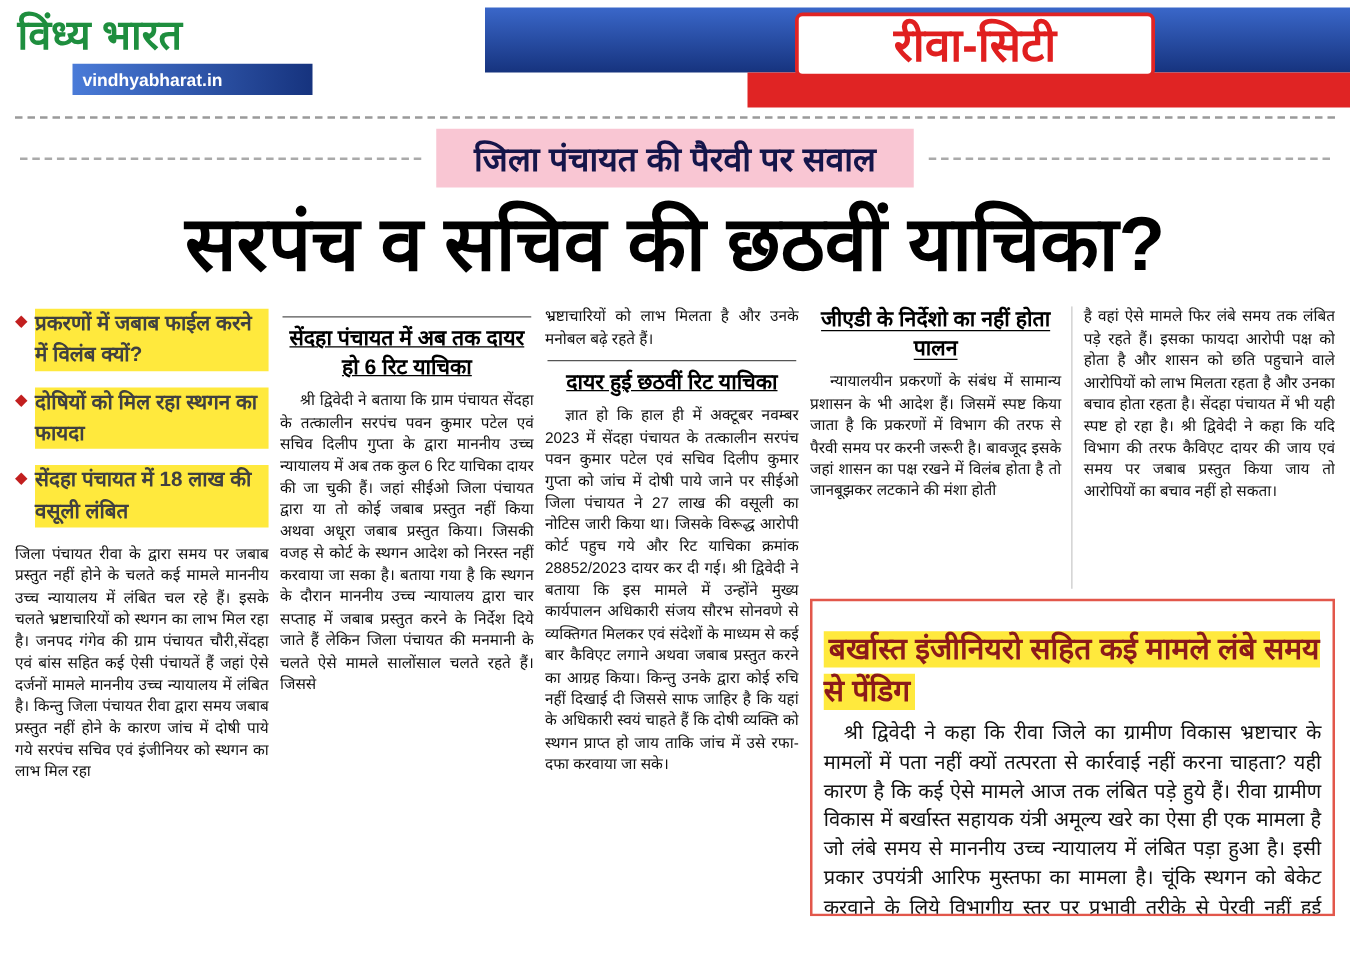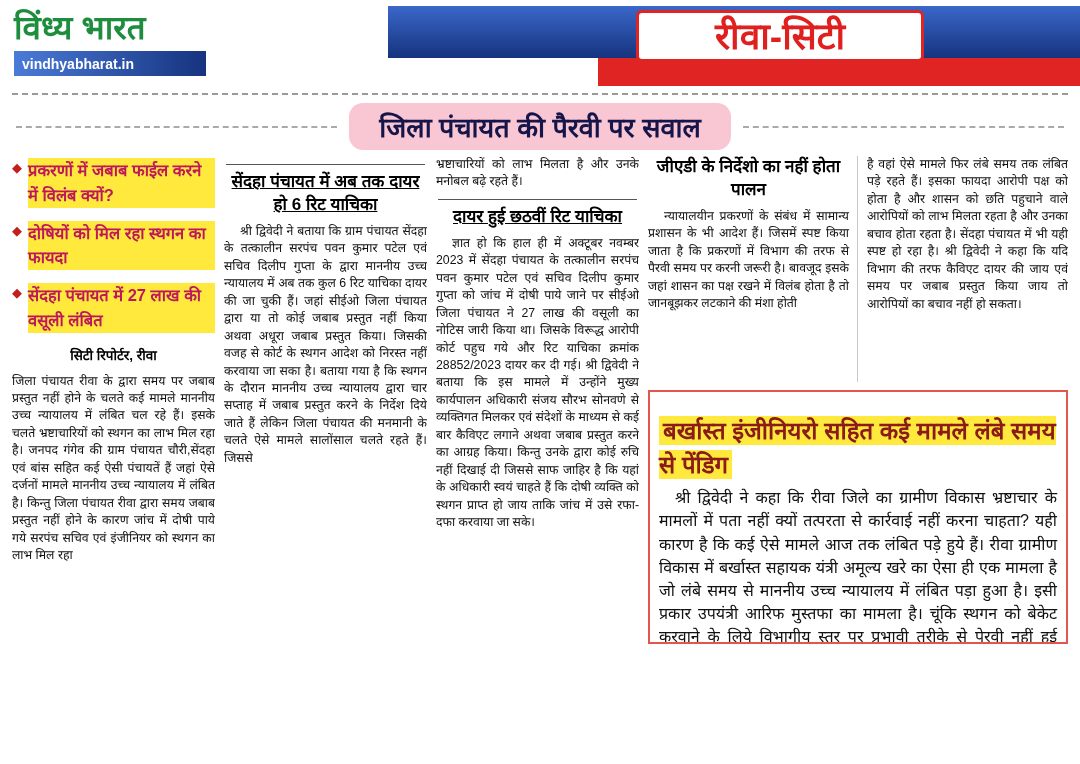--- a/index.html
+++ b/index.html
@@ -25,50 +25,50 @@
   .band-blue{position:absolute;left:388px;top:6px;width:692px;height:52px;
     background:linear-gradient(180deg,var(--band_blue_light),var(--band_blue_dark));}
   .band-red{position:absolute;left:598px;top:58px;width:482px;height:28px;background:var(--band_red);}
   .section-box{position:absolute;left:604px;top:10px;width:288px;height:52px;background:#fff;
     border:3px solid var(--band_red);border-radius:6px;display:flex;align-items:center;justify-content:center;margin-left:32px;}
   .section-box span{color:var(--section_red);font-size:37px;font-weight:bold;line-height:1;}
   .logo-block{position:absolute;left:14px;top:10px;}
   .logo-text{color:var(--masthead_green);font-size:33px;font-weight:bold;line-height:1.1;}
   .website-bar{margin-top:5px;width:192px;height:25px;
     background:linear-gradient(90deg,#4a7bd8,var(--band_blue_dark));
-    color:#fff;font-size:14px;font-weight:bold;display:flex;align-items:center;padding-left:8px;cursor:pointer;}
+    color:#fff;font-size:14px;font-weight:bold;display:flex;align-items:center;padding-left:8px;cursor:pointer;margin-left:44px;}
   .dashed-sep{border-top:2px dashed #9a9a9a;margin:1px 12px 0;}
   
   .kicker-row{display:flex;align-items:center;margin:8px 16px 0;gap:12px;}
   .dash-line{flex:1;border-top:2px dashed #aaa;height:0;}
   .kicker{background:var(--kicker_pink);color:var(--kicker_text);font-size:27px;font-weight:bold;
-    padding:5px 30px;white-space:nowrap;border-radius:14px;}
+    padding:5px 30px;white-space:nowrap;}
   
   .headline{margin:6px 14px 4px;font-size:61px;font-weight:800;color:#000;text-align:center;
     line-height:1.3;white-space:nowrap;overflow:hidden;}
   
   .body-area{display:flex;padding:6px 12px 0;gap:9px;height:494px;}
   .col{overflow:hidden;}
   .col1,.col2,.col3{width:203px;flex:none;}
   .right-group{flex:1;display:flex;flex-direction:column;overflow:hidden;}
   .right-cols{display:flex;gap:0;height:226px;flex:none;}
   .col4{flex:1;overflow:hidden;padding-right:8px;}
   .col5{flex:1;overflow:hidden;border-left:1px solid #c9c9c9;padding-left:9px;}
   .body-text{font-size:12.3px;line-height:1.42;text-align:justify;margin:0;color:#111;}
   .indent{text-indent:16px;}
   
   .highlights{list-style:none;margin:2px 0 0;padding:0;}
   .highlights li{display:flex;gap:6px;margin-bottom:13px;align-items:flex-start;}
   .diamond{color:#c21f1f;font-size:13px;line-height:1.6;flex:none;}
-  .hl-text{background:var(--highlight_yellow);font-weight:bold;font-size:16.5px;line-height:1.5;color:#be185d;}
+  .hl-text{background:var(--highlight_yellow);font-weight:bold;font-size:16.5px;line-height:1.5;color:#404040;}
   .byline{text-align:center;font-weight:bold;font-size:13.5px;margin:4px 0 9px;color:#000;}
   
   .subhead{font-size:17px;font-weight:bold;text-align:center;margin:8px 2px 6px;line-height:1.35;color:#000;}
   .rule-top{border-top:1.5px solid #555;padding-top:6px;text-decoration:underline;}
-  .underlined{text-underline-offset:3px;margin-top:0;}
+  .underlined{text-decoration:underline;text-underline-offset:3px;margin-top:0;}
   
   .pending-box{margin-top:8px;flex:1;border:2px solid var(--box_border_red);padding:6px 9px;overflow:hidden;}
   .pending-headline{font-size:24px;font-weight:bold;color:var(--pending_headline_red);margin:16px 0 5px;line-height:1.4;}
   .yellow-hl{background:var(--highlight_yellow);padding:1px 4px;}
   .pending-body{font-size:16px;line-height:1.45;}
 </style>
 </head>
 <body>
 
 <div class="page">
@@ -88,39 +88,39 @@
   </header>
 
   <div class="dashed-sep"></div>
 
   <div class="kicker-row">
     <span class="dash-line"></span>
     <div class="kicker">जिला पंचायत की पैरवी पर सवाल</div>
     <span class="dash-line"></span>
   </div>
 
+  <h1 class="headline">सरपंच व सचिव की छठवीं याचिका?</h1>
 
   <div class="body-area">
 
     <div class="col col1">
       <ul class="highlights">
         <li>
           <span class="diamond">◆</span>
           <span class="hl-text">प्रकरणों में जबाब फाईल करने में विलंब क्यों?</span>
         </li>
         <li>
           <span class="diamond">◆</span>
           <span class="hl-text">दोषियों को मिल रहा स्थगन का फायदा</span>
         </li>
         <li>
           <span class="diamond">◆</span>
-          <span class="hl-text">सेंदहा पंचायत में 27 लाख की वसूली लंबित</span>
+          <span class="hl-text">सेंदहा पंचायत में 18 लाख की वसूली लंबित</span>
         </li>
       </ul>
-      <div class="byline">सिटी रिपोर्टर, रीवा</div>
       <p class="body-text">जिला पंचायत रीवा के द्वारा समय पर जबाब प्रस्तुत नहीं होने के चलते कई मामले माननीय उच्च न्यायालय में लंबित चल रहे हैं। इसके चलते भ्रष्टाचारियों को स्थगन का लाभ मिल रहा है। जनपद गंगेव की ग्राम पंचायत चौरी,सेंदहा एवं बांस सहित कई ऐसी पंचायतें हैं जहां ऐसे दर्जनों मामले माननीय उच्च न्यायालय में लंबित है। किन्तु जिला पंचायत रीवा द्वारा समय जबाब प्रस्तुत नहीं होने के कारण जांच में दोषी पाये गये सरपंच सचिव एवं इंजीनियर को स्थगन का लाभ मिल रहा</p>
     </div>
 
     <div class="col col2">
       <h3 class="subhead rule-top">सेंदहा पंचायत में अब तक दायर हो 6 रिट याचिका</h3>
       <p class="body-text indent">श्री द्विवेदी ने बताया कि ग्राम पंचायत सेंदहा के तत्कालीन सरपंच पवन कुमार पटेल एवं सचिव दिलीप गुप्ता के द्वारा माननीय उच्च न्यायालय में अब तक कुल 6 रिट याचिका दायर की जा चुकी हैं। जहां सीईओ जिला पंचायत द्वारा या तो कोई जबाब प्रस्तुत नहीं किया अथवा अधूरा जबाब प्रस्तुत किया। जिसकी वजह से कोर्ट के स्थगन आदेश को निरस्त नहीं करवाया जा सका है। बताया गया है कि स्थगन के दौरान माननीय उच्च न्यायालय द्वारा चार सप्ताह में जबाब प्रस्तुत करने के निर्देश दिये जाते हैं लेकिन जिला पंचायत की मनमानी के चलते ऐसे मामले सालोंसाल चलते रहते हैं। जिससे</p>
     </div>
 
     <div class="col col3">
       <p class="body-text">भ्रष्टाचारियों को लाभ मिलता है और उनके मनोबल बढ़े रहते हैं।</p>

